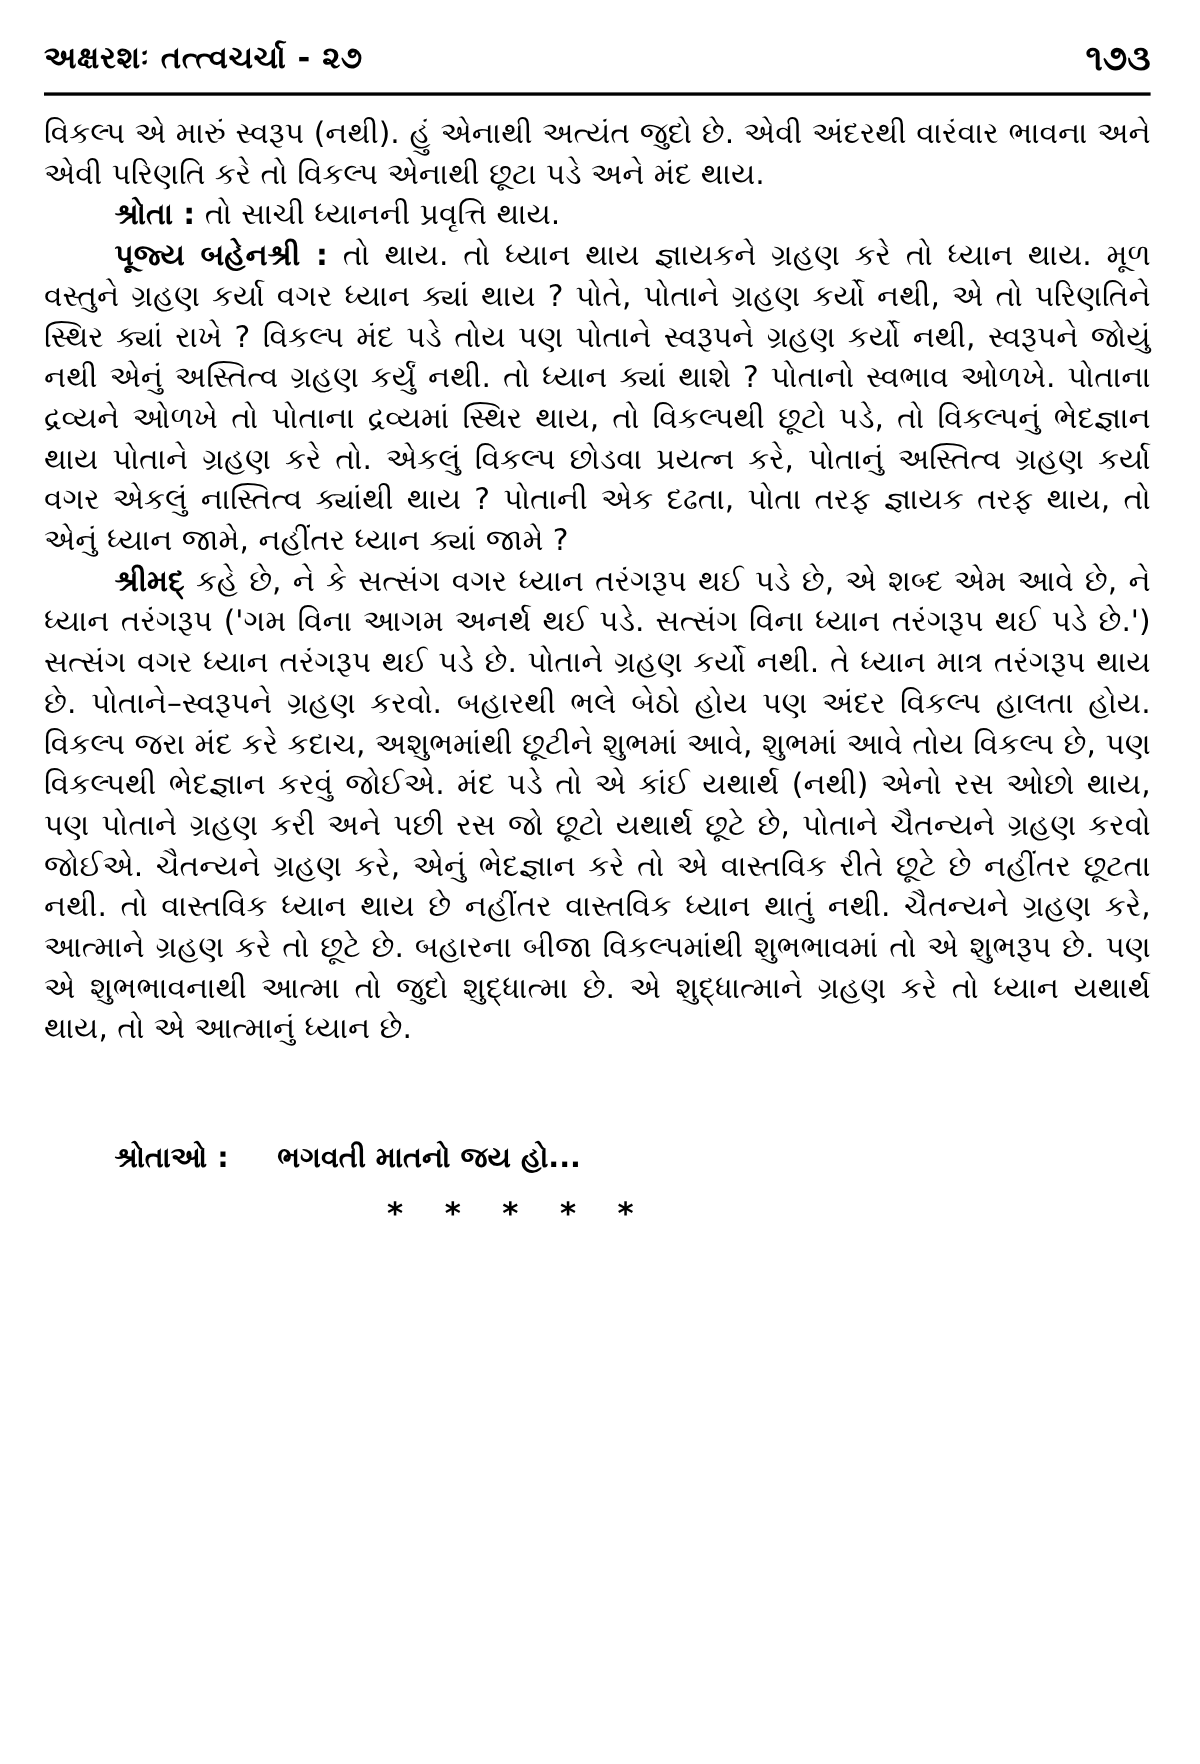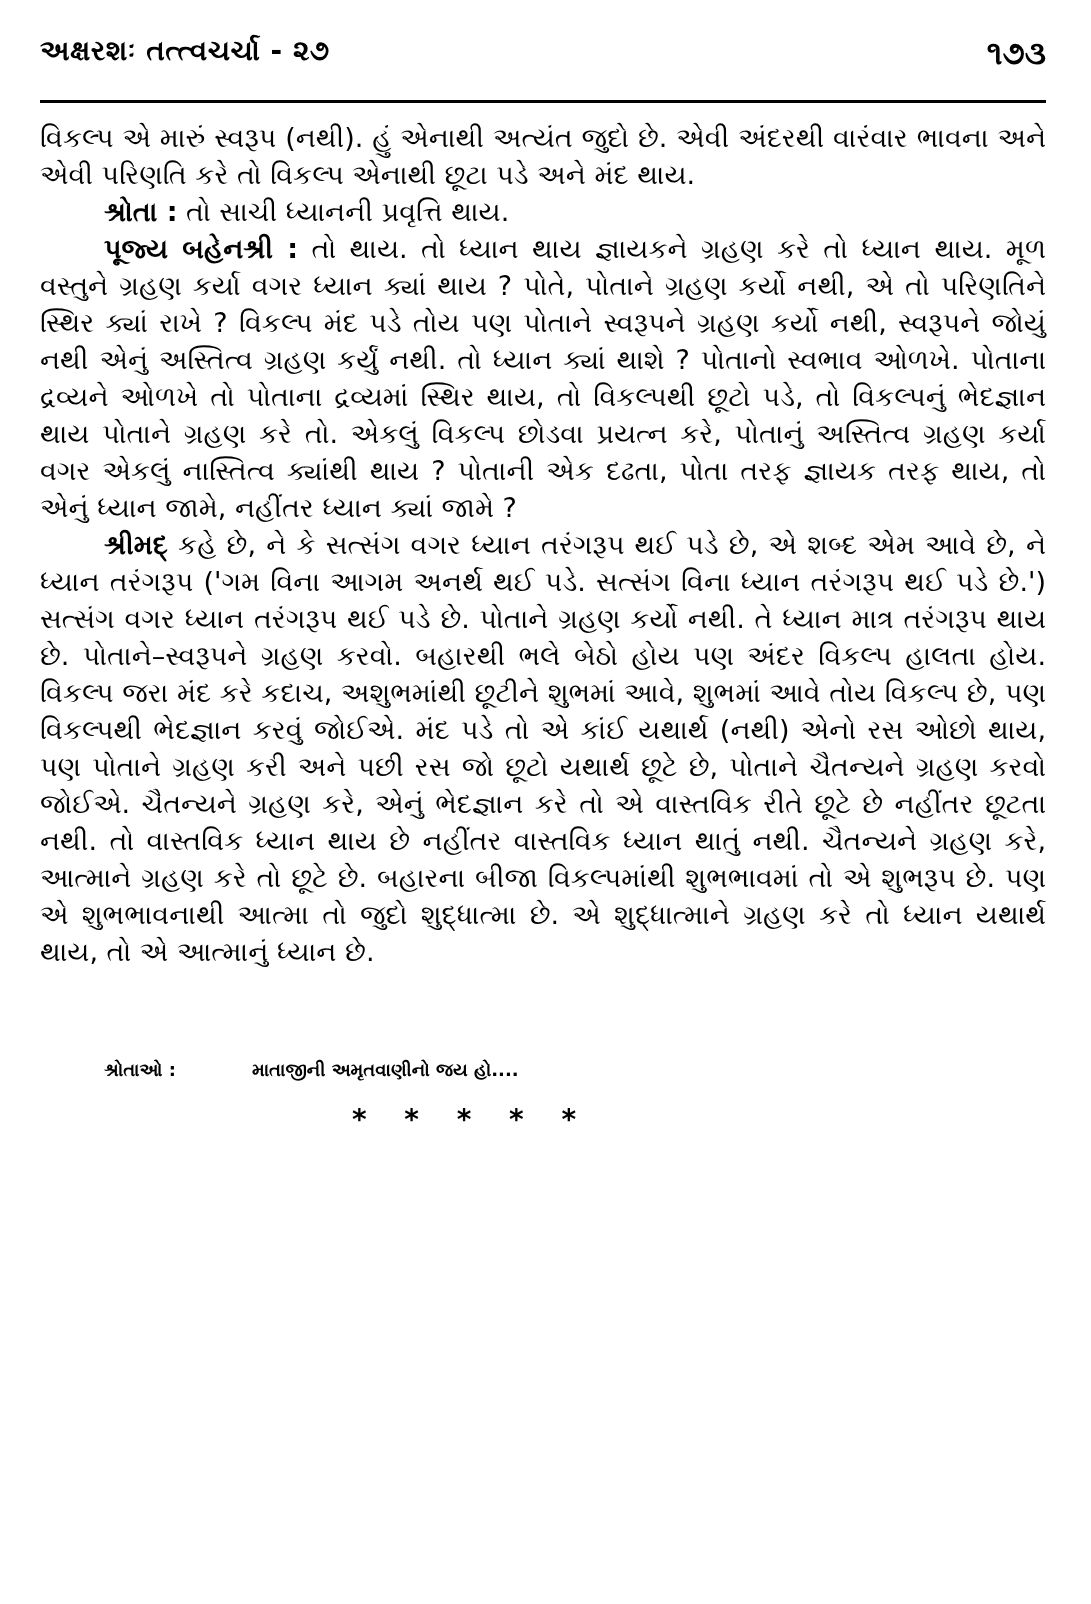--- a/index.html
+++ b/index.html
@@ -11,43 +11,43 @@
       background: #ffffff;
       color: #000000;
       font-family: "DejaVu Sans", sans-serif;
       box-sizing: border-box;
       padding: 34px 45px 0 40px;
       overflow: hidden;
     }
     .header {
       display: flex;
       justify-content: space-between;
-      align-items: flex-start;
+      align-items: center;
       font-weight: bold;
-      padding-bottom: 28px;
+      padding-bottom: 12px;
       border-bottom: 3px solid #000;
     }
     .header .title { font-size: 28px; letter-spacing: 0.5px; }
     .header .page-num { font-size: 32px; }
     .content {
       margin-top: 16px;
       font-size: 27px;
       line-height: 37px;
       text-align: justify;
     }
     .para { margin: 0; }
     .para.indent { text-indent: 64px; }
     .speaker { font-weight: bold; }
     .closing {
       display: flex;
       align-items: flex-start;
       margin-top: 68px;
       padding-left: 64px;
       font-weight: bold;
-      font-size: 18px;
+      font-size: 26px;
       line-height: 63px;
     }
     .closing .closing-speaker { width: 148px; flex: 0 0 auto; }
     .closing .closing-lines { flex: 1 1 auto; }
     .stars {
       width: fit-content;
       margin: 2px auto 0 auto;
       transform: translateX(-72px);
       font-weight: bold;
       font-size: 28px;
@@ -73,19 +73,19 @@
 
     <p class="para indent"><strong class="speaker">પૂજ્ય બહેનશ્રી :</strong> <span>તો થાય. તો ધ્યાન થાય જ્ઞાયકને ગ્રહણ કરે તો ધ્યાન થાય. મૂળ વસ્તુને ગ્રહણ કર્યા વગર ધ્યાન ક્યાં થાય ? પોતે, પોતાને ગ્રહણ કર્યો નથી, એ તો પરિણતિને સ્થિર ક્યાં રાખે ? વિકલ્પ મંદ પડે તોય પણ પોતાને સ્વરૂપને ગ્રહણ કર્યો નથી, સ્વરૂપને જોયું નથી એનું અસ્તિત્વ ગ્રહણ કર્યું નથી. તો ધ્યાન ક્યાં થાશે ? પોતાનો સ્વભાવ ઓળખે. પોતાના દ્રવ્યને ઓળખે તો પોતાના દ્રવ્યમાં સ્થિર થાય, તો વિકલ્પથી છૂટો પડે, તો વિકલ્પનું ભેદજ્ઞાન થાય પોતાને ગ્રહણ કરે તો. એકલું વિકલ્પ છોડવા પ્રયત્ન કરે, પોતાનું અસ્તિત્વ ગ્રહણ કર્યા વગર એકલું નાસ્તિત્વ ક્યાંથી થાય ? પોતાની એક દઢતા, પોતા તરફ જ્ઞાયક તરફ થાય, તો એનું ધ્યાન જામે, નહીંતર ધ્યાન ક્યાં જામે ?</span></p>
 
     <p class="para indent"><strong class="speaker">શ્રીમદ્</strong> <span>કહે છે, ને કે સત્સંગ વગર ધ્યાન તરંગરૂપ થઈ પડે છે, એ શબ્દ એમ આવે છે, ને ધ્યાન તરંગરૂપ ('ગમ વિના આગમ અનર્થ થઈ પડે. સત્સંગ વિના ધ્યાન તરંગરૂપ થઈ પડે છે.') સત્સંગ વગર ધ્યાન તરંગરૂપ થઈ પડે છે. પોતાને ગ્રહણ કર્યો નથી. તે ધ્યાન માત્ર તરંગરૂપ થાય છે. પોતાને–સ્વરૂપને ગ્રહણ કરવો. બહારથી ભલે બેઠો હોય પણ અંદર વિકલ્પ હાલતા હોય. વિકલ્પ જરા મંદ કરે કદાચ, અશુભમાંથી છૂટીને શુભમાં આવે, શુભમાં આવે તોય વિકલ્પ છે, પણ વિકલ્પથી ભેદજ્ઞાન કરવું જોઈએ. મંદ પડે તો એ કાંઈ યથાર્થ (નથી) એનો રસ ઓછો થાય, પણ પોતાને ગ્રહણ કરી અને પછી રસ જો છૂટો યથાર્થ છૂટે છે, પોતાને ચૈતન્યને ગ્રહણ કરવો જોઈએ. ચૈતન્યને ગ્રહણ કરે, એનું ભેદજ્ઞાન કરે તો એ વાસ્તવિક રીતે છૂટે છે નહીંતર છૂટતા નથી. તો વાસ્તવિક ધ્યાન થાય છે નહીંતર વાસ્તવિક ધ્યાન થાતું નથી. ચૈતન્યને ગ્રહણ કરે, આત્માને ગ્રહણ કરે તો છૂટે છે. બહારના બીજા વિકલ્પમાંથી શુભભાવમાં તો એ શુભરૂપ છે. પણ એ શુભભાવનાથી આત્મા તો જુદો શુદ્ધાત્મા છે. એ શુદ્ધાત્માને ગ્રહણ કરે તો ધ્યાન યથાર્થ થાય, તો એ આત્માનું ધ્યાન છે.</span></p>
 
   </div>
 
   <div class="closing">
     <span class="closing-speaker">શ્રોતાઓ :</span>
     <span class="closing-lines">
-      <div>માતાજીની અમૃતવાણીનો જય હો....</div>
+      <div>ભગવતી માતનો જય હો...</div>
     </span>
   </div>
 
   <div class="stars">* * * * *</div>
 
 </div>
 
 </body></html>

